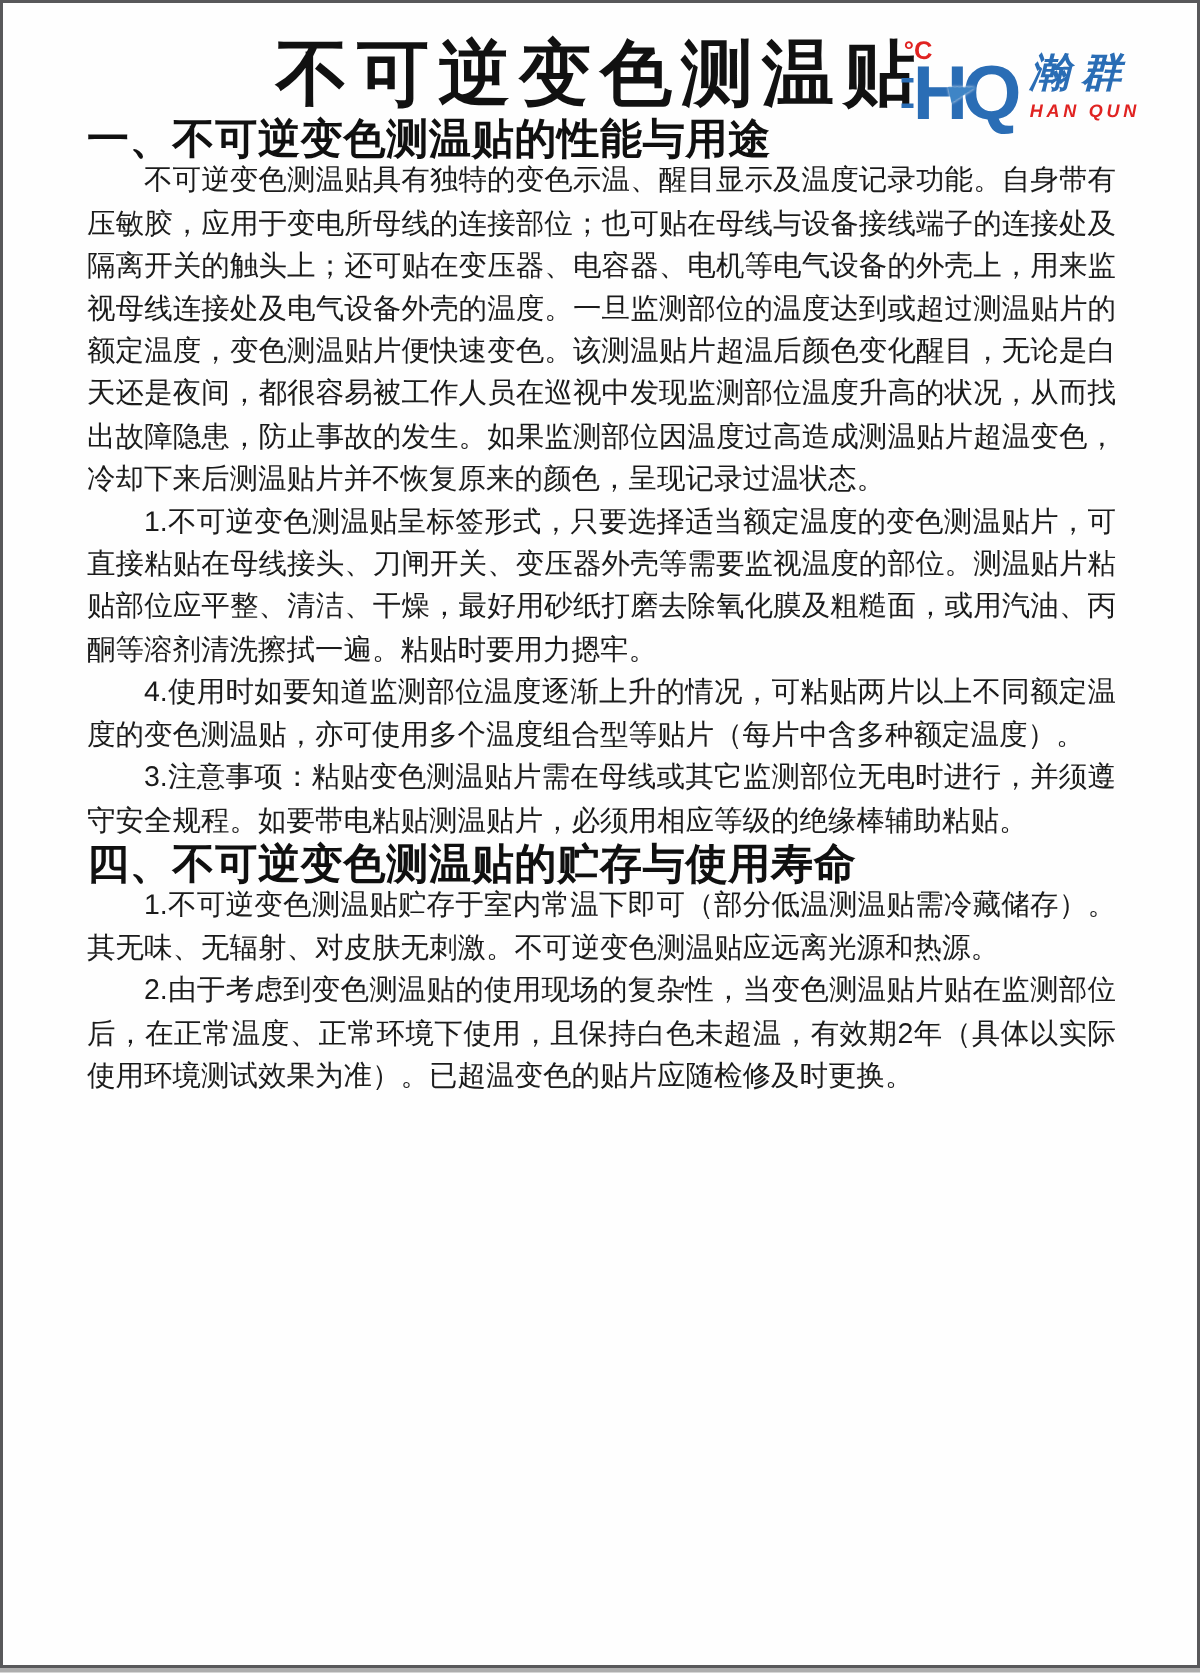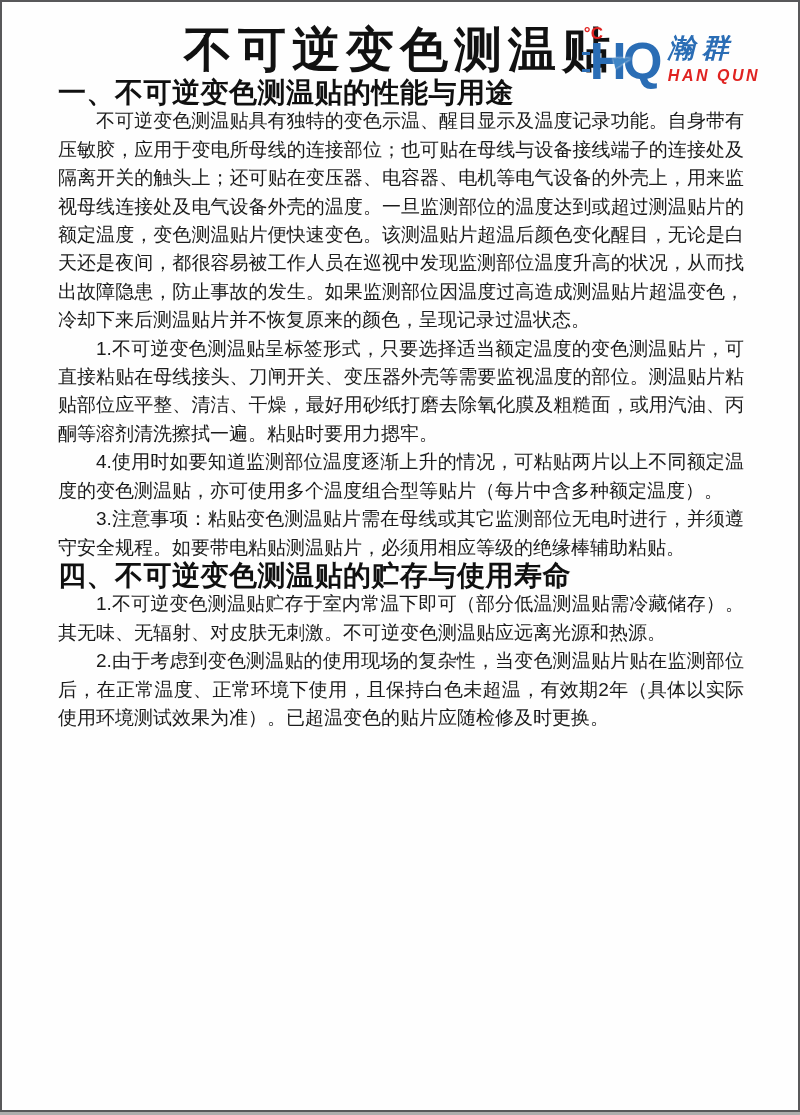--- a/index.html
+++ b/index.html
@@ -46,21 +46,21 @@
     position:absolute;top:30px;left:26px;
     width:0;height:0;
     border-left:18px solid #3f85c6;
     border-top:4px solid transparent;
     border-bottom:7px solid transparent;
     transform:rotate(-12deg);
     filter:drop-shadow(0 0 1px #ffffff);
   }
   .logo-names{padding-top:8px;font-style:italic;}
   .logo-cn{color:#2a6db5;font-size:27px;font-weight:700;letter-spacing:7px;line-height:1.1;white-space:nowrap;}
-  .logo-en{color:#e02321;font-size:16px;font-weight:700;letter-spacing:2.5px;margin-top:3px;white-space:nowrap;}
+  .logo-en{color:#e02321;font-size:12px;font-weight:700;letter-spacing:2.5px;margin-top:3px;white-space:nowrap;}
   
   .doc-body{
     padding:6px 54px 0 56px;
     color:#1b1b1b;
     font-size:19px;
     line-height:28.4px;
     text-align:justify;
   }
   .section{margin:0;}
   .section-heading{

